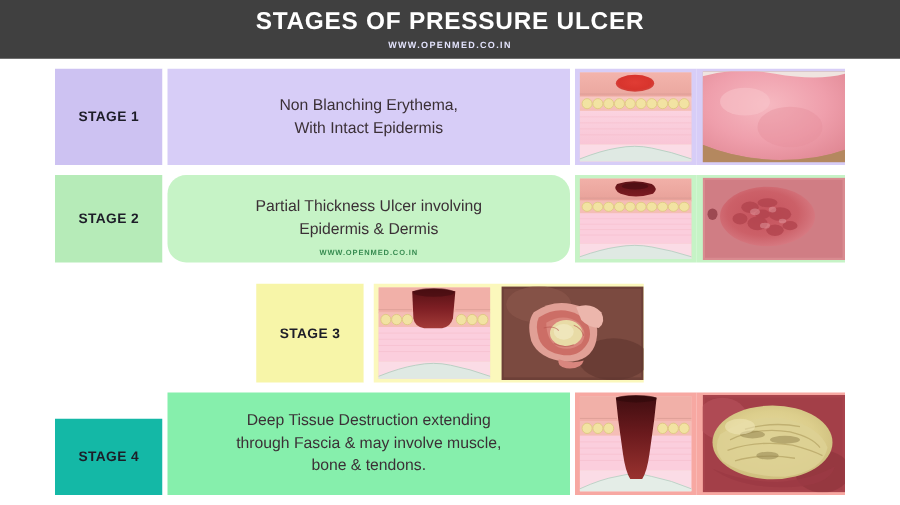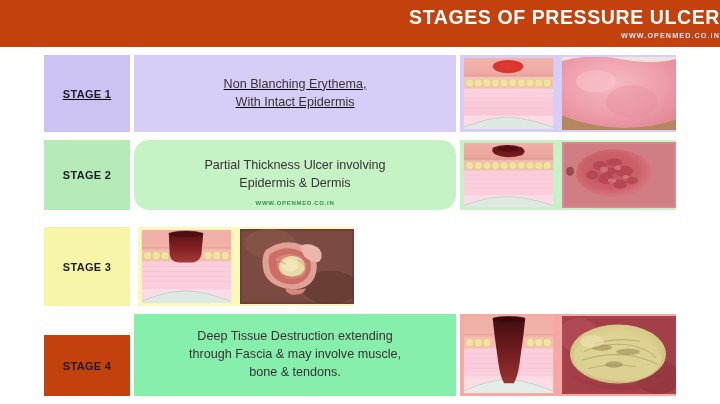--- a/index.html
+++ b/index.html
@@ -19,24 +19,24 @@
     height: 404px;
     background: #ffffff;
   }
 
   
   .header {
     position: absolute;
     left: 0; top: 0;
     width: 720px;
     height: 47px;
-    background: #c2410c;
+    background: #404040;
     display: flex;
     flex-direction: column;
-    align-items: flex-end;
+    align-items: center;
     justify-content: center;
     overflow: hidden;
   }
   .header-title {
     color: #ffffff;
     font-size: 19.5px;
     font-weight: bold;
     letter-spacing: 0.6px;
     line-height: 1.05;
     text-align: center;
@@ -59,23 +59,23 @@
     width: 720px;
     height: 357px;
   }
   .row {
     position: absolute;
     left: 44px;
     width: 632px;
     display: flex;
     align-items: stretch;
   }
-  .row.r0 { top: 8px;   height: 77px; text-decoration: underline; }
+  .row.r0 { top: 8px;   height: 77px; }
   .row.r1 { top: 93px;  height: 70px; }
-  .row.r2 { top: 180px; height: 79px; }
+  .row.r2 { top: 180px; height: 79px; justify-content: center; }
   .row.r3 { top: 267px; height: 82px; }
 
   
   .stage-cell {
     width: 86px;
     flex: 0 0 86px;
     display: flex;
     align-items: center;
     justify-content: center;
   }
@@ -133,21 +133,21 @@
     display: flex;
   }
 
   
   .tint-label-0 { background: #cdc2f2; }
   .tint-desc-0  { background: #d7cdf7; }
   .tint-label-1 { background: #b6ebb8; }
   .tint-desc-1  { background: #c6f3c6; border-radius: 15px; }
   .tint-label-2 { background: #f7f5a8; }
   .tint-desc-2  { background: #fbf8bc; }
-  .tint-label-3 { background: #c2410c; margin-top: 21px; }
+  .tint-label-3 { background: #14b8a6; margin-top: 21px; }
   .tint-desc-3  { background: #86efac; }
 
   .cell-bg-0 { background: #d7cdf7; }
   .cell-bg-1 { background: #c6f3c6; }
   .cell-bg-2 { background: #fbf8bc; }
   .cell-bg-3 { background: #f7a8a2; }
 
   
   .diagram {
     width: 100%;

